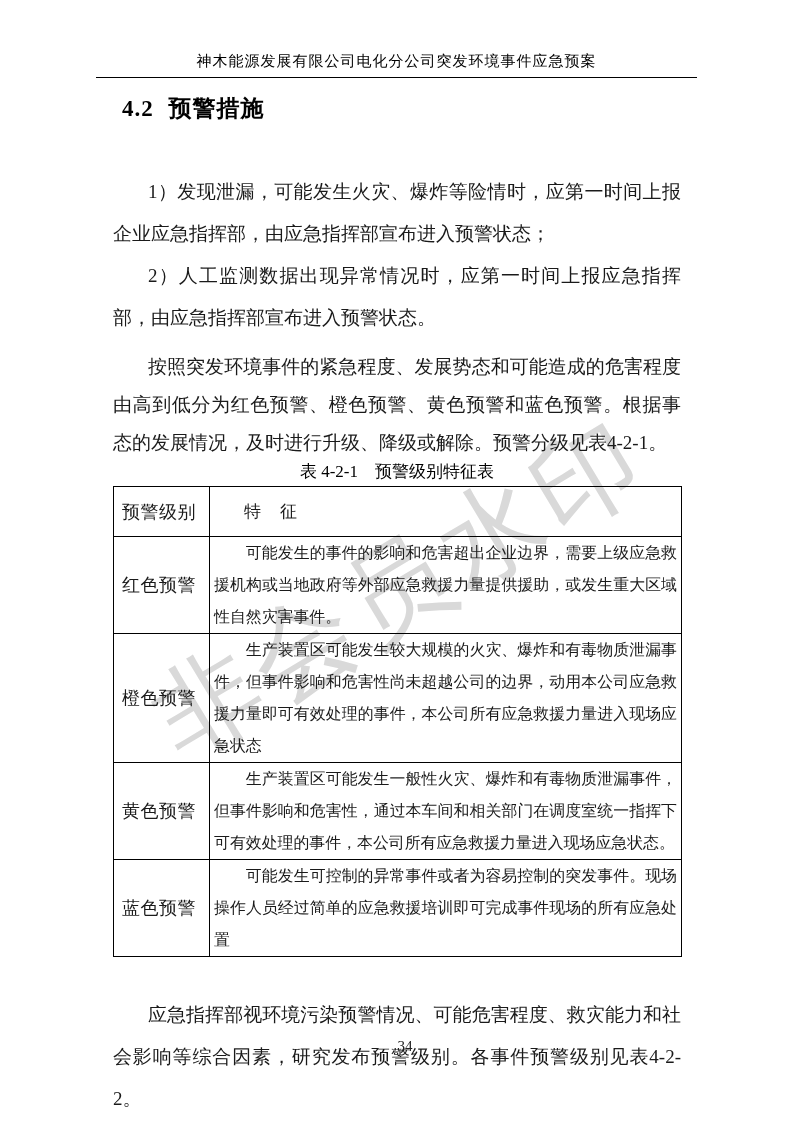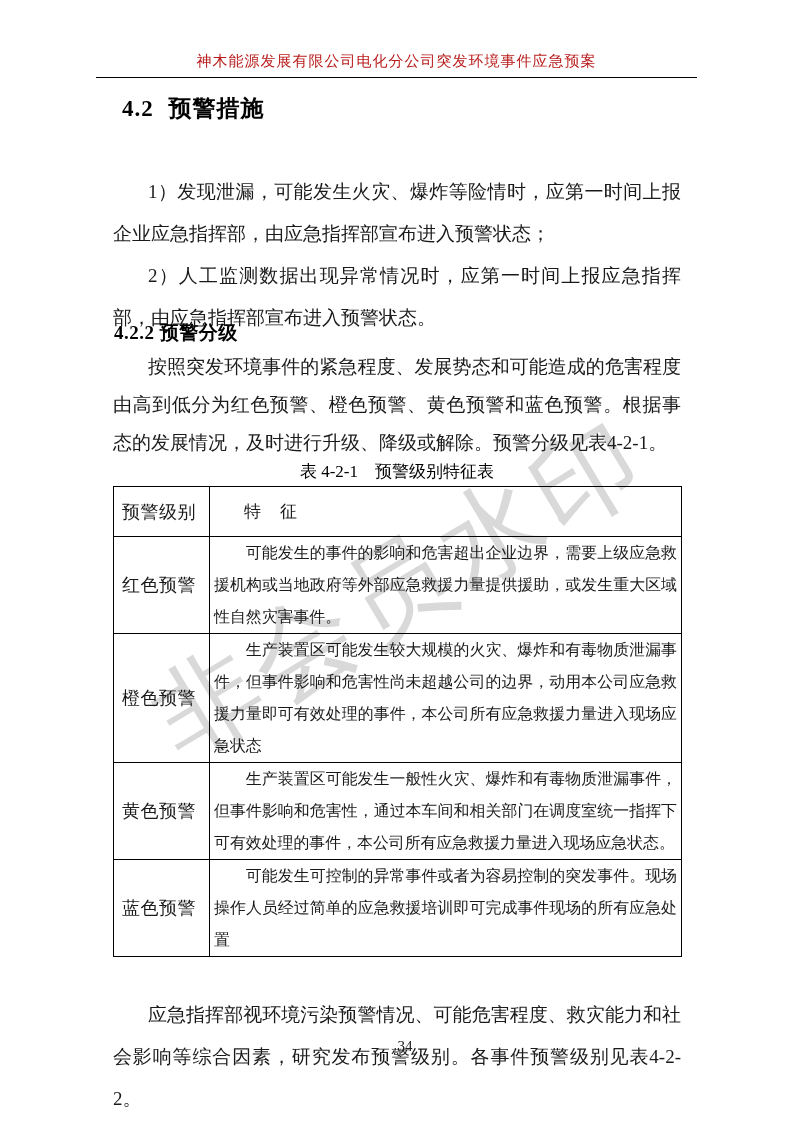--- a/index.html
+++ b/index.html
@@ -11,21 +11,21 @@
     color:#1a1a1a;
     overflow:hidden;
   }
   .abs{position:absolute;}
   .content{z-index:1;}
   
   .doc-header{
     top:52px;left:0;width:793px;
     text-align:center;
     font-size:15px;letter-spacing:1px;
-    color:#b91c1c;
+    color:#000000;
     z-index:1;
   }
   .header-rule{
     top:77px;left:96px;width:601px;height:0;
     border-top:1.6px solid #000;
     z-index:1;
   }
   
   .h1{
     top:93px;left:114px;width:560px;
@@ -128,21 +128,20 @@
   <div class="abs doc-header content">神木能源发展有限公司电化分公司突发环境事件应急预案</div>
   <div class="abs header-rule content"></div>
 
   <div class="abs h1 content">4.2 预警措施</div>
 
 
   <div class="abs para p1 content">1）发现泄漏，可能发生火灾、爆炸等险情时，应第一时间上报企业应急指挥部，由应急指挥部宣布进入预警状态；</div>
 
   <div class="abs para p2 content">2）人工监测数据出现异常情况时，应第一时间上报应急指挥部，由应急指挥部宣布进入预警状态。</div>
 
-  <div class="abs h2 h2b content">4.2.2 预警分级</div>
 
   <div class="abs para p3 content">按照突发环境事件的紧急程度、发展势态和可能造成的危害程度由高到低分为红色预警、橙色预警、黄色预警和蓝色预警。根据事态的发展情况，及时进行升级、降级或解除。预警分级见表4-2-1。</div>
 
   <div class="abs tbl-caption content">表 4-2-1　预警级别特征表</div>
 
   <div class="abs tbl-wrap content">
     <table class="levels">
       <colgroup>
           <col class="c1">
           <col class="c2">

